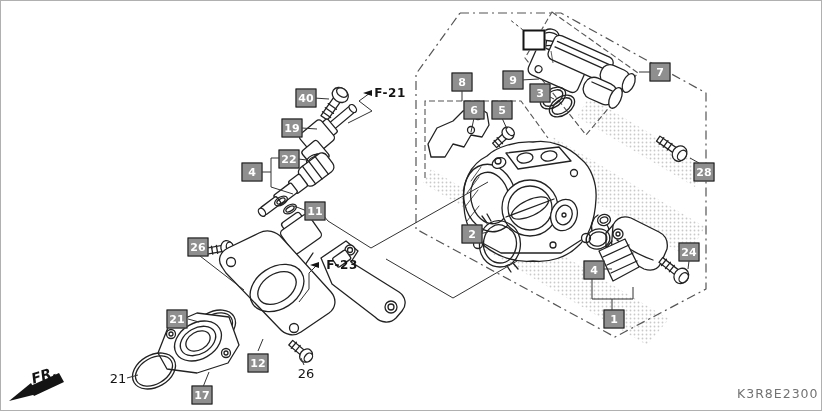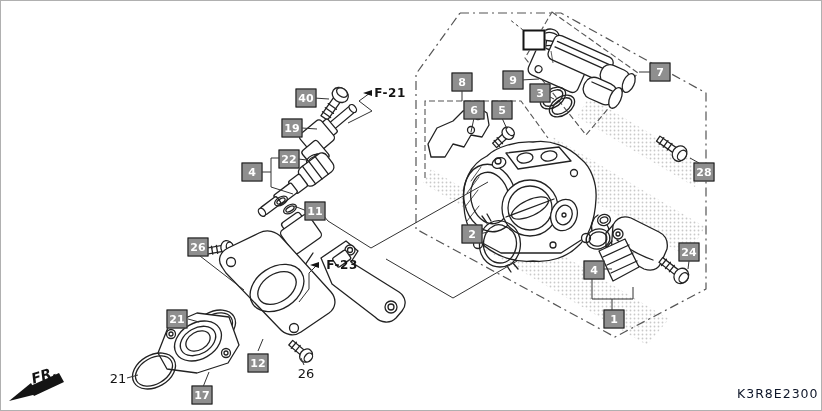--- a/index.html
+++ b/index.html
@@ -7,21 +7,21 @@
          box-sizing:border-box;overflow:hidden;font-family:"DejaVu Sans",sans-serif;}
   .art{position:absolute;left:0;top:0;}
   .co{position:absolute;transform:translate(-50%,-50%);width:21px;height:19px;
       background:#8f8f8f;border:1px solid #141414;color:#fff;
       font-size:11px;font-weight:bold;display:flex;align-items:center;justify-content:center;
       line-height:1;box-sizing:border-box;}
   .co.empty{background:#ffffff;border:2px solid #141414;width:23px;height:21px;}
   .plain{position:absolute;transform:translate(-50%,-50%);font-size:13px;color:#141414;}
   .fref{position:absolute;transform:translate(-50%,-50%);font-size:12px;font-weight:bold;
         color:#141414;letter-spacing:.5px;white-space:nowrap;}
-  .code{position:absolute;left:736px;top:385px;font-size:12.5px;color:#0f172a;letter-spacing:1px;}
+  .code{position:absolute;left:736px;top:385px;font-size:12.5px;color:#737373;letter-spacing:1px;}
   .fr{position:absolute;left:30px;top:366px;font-size:14px;font-weight:bold;font-style:italic;
       color:#141414;transform:rotate(-18deg);}
 </style>
 </head>
 <body>
 
 <div class="stage">
 
   <svg class="art" width="822" height="411" viewBox="0 0 822 411">
     <defs>

